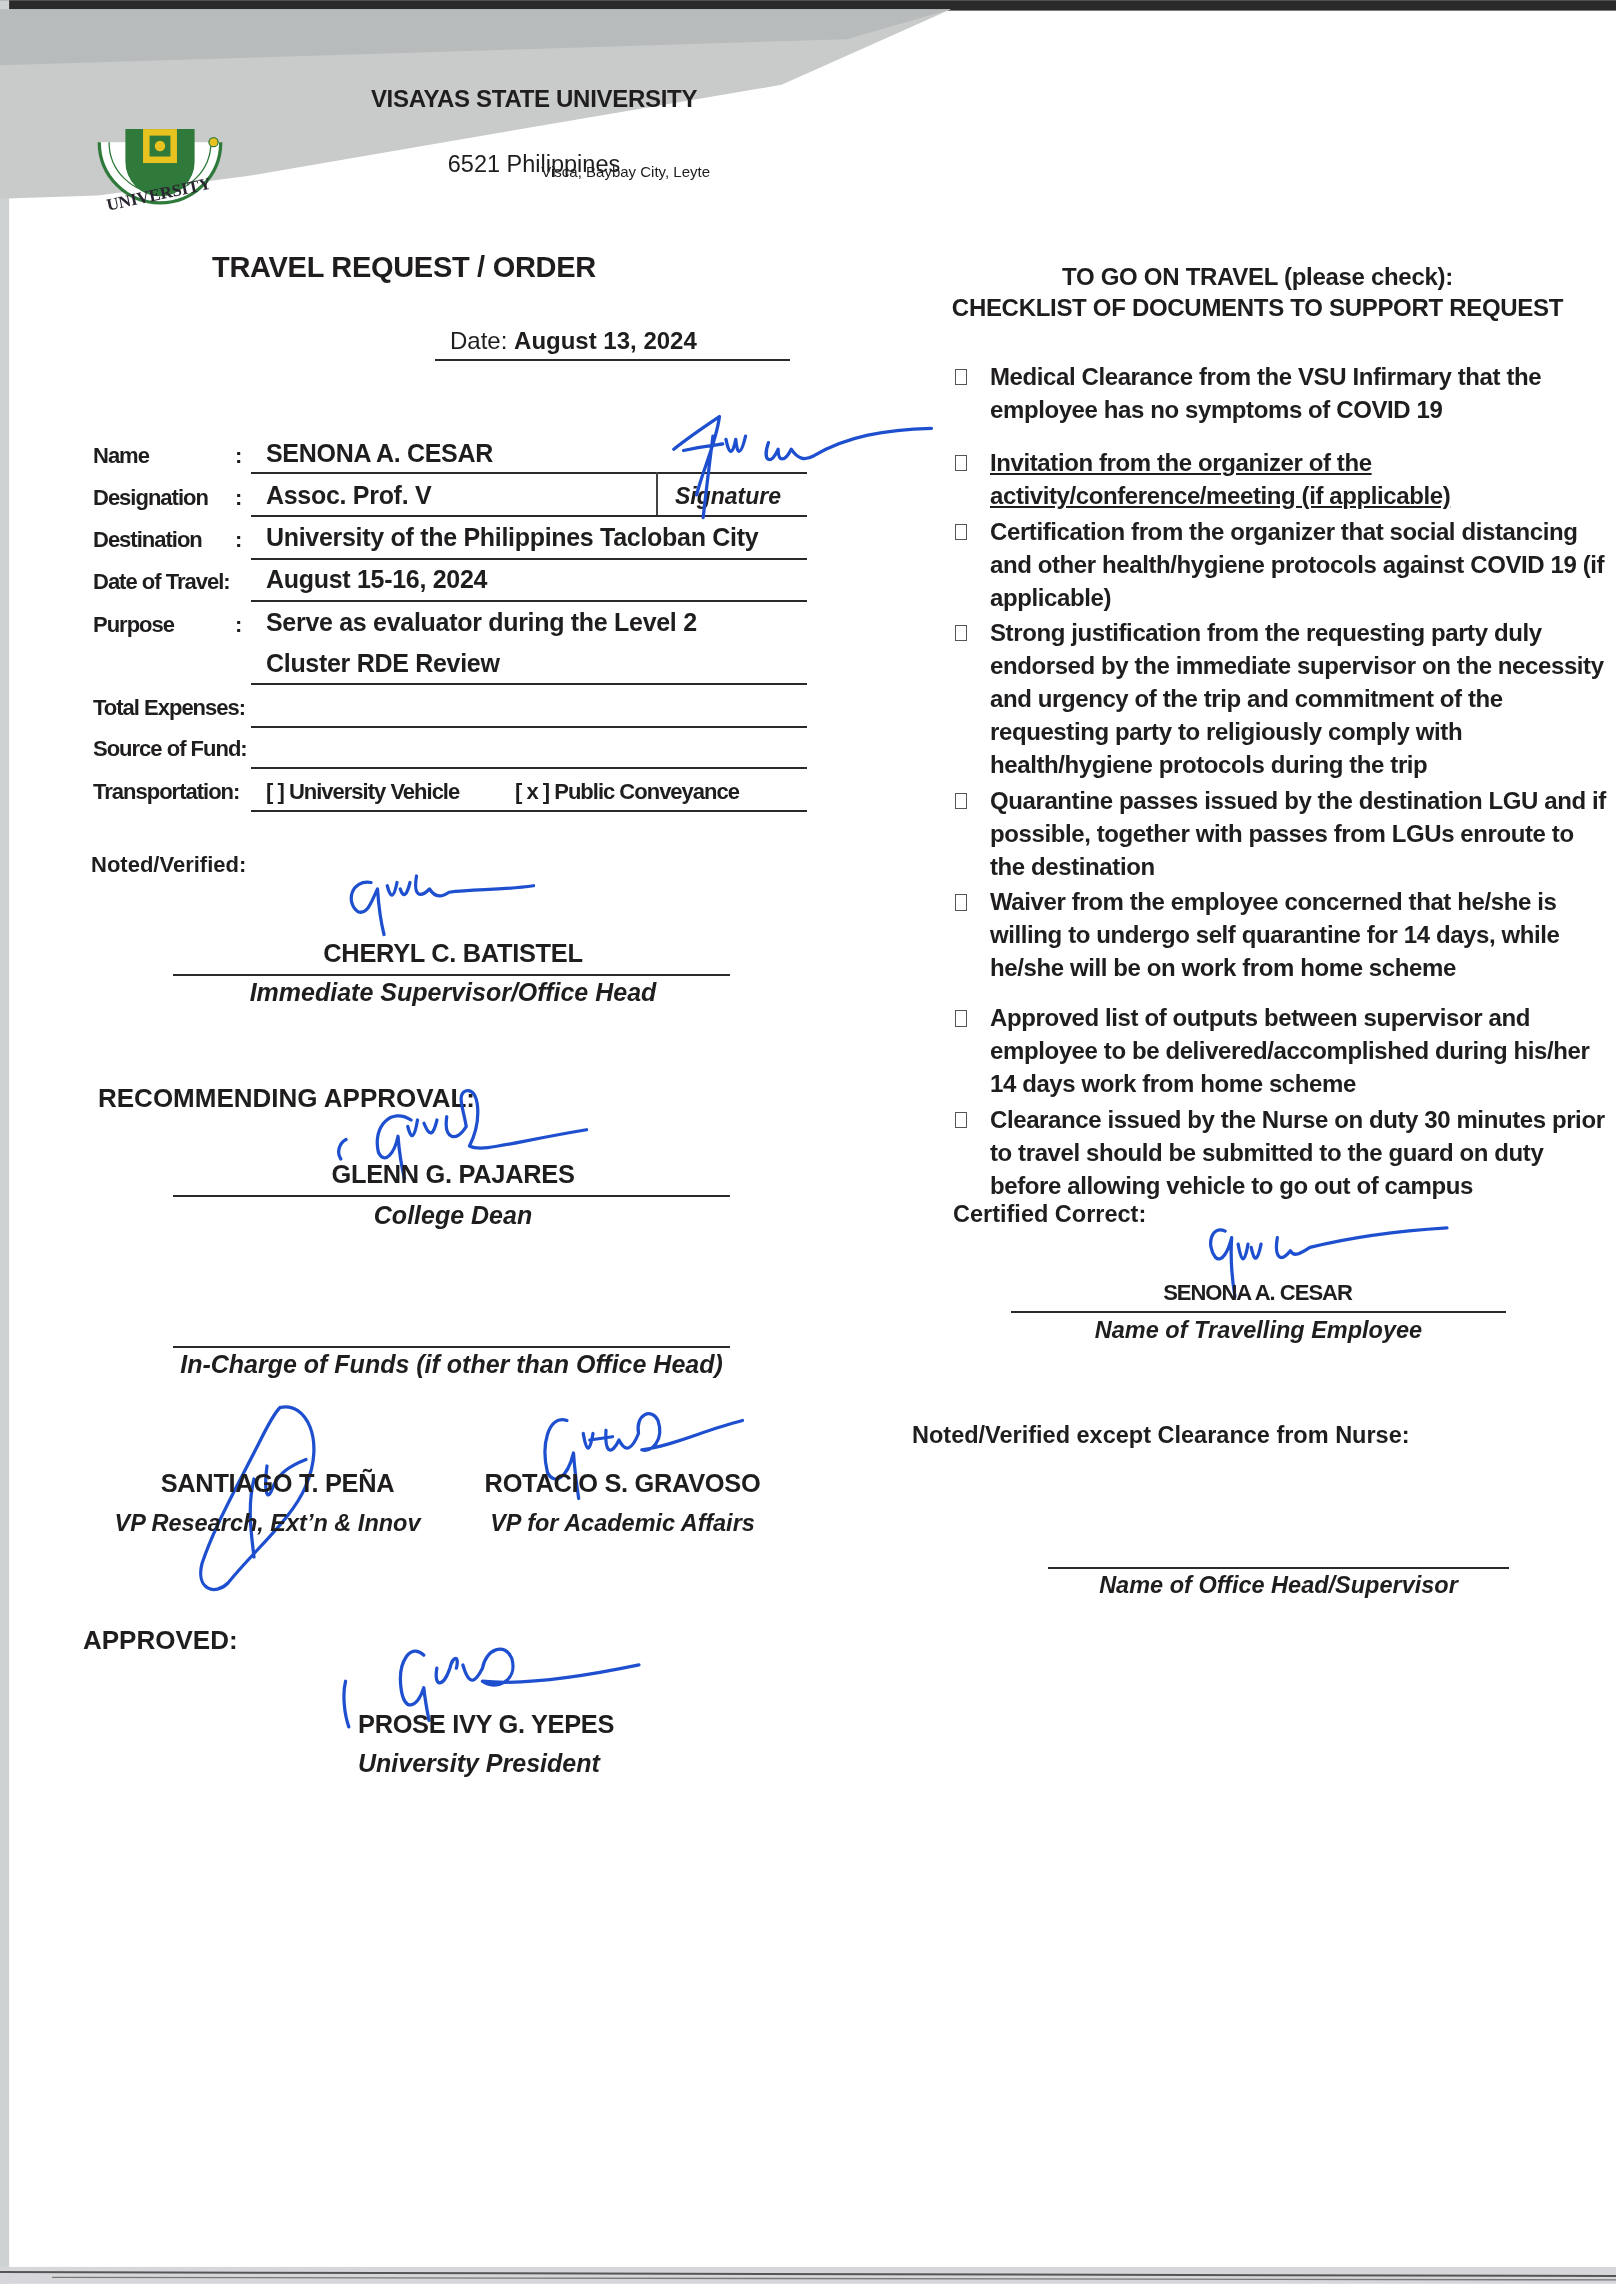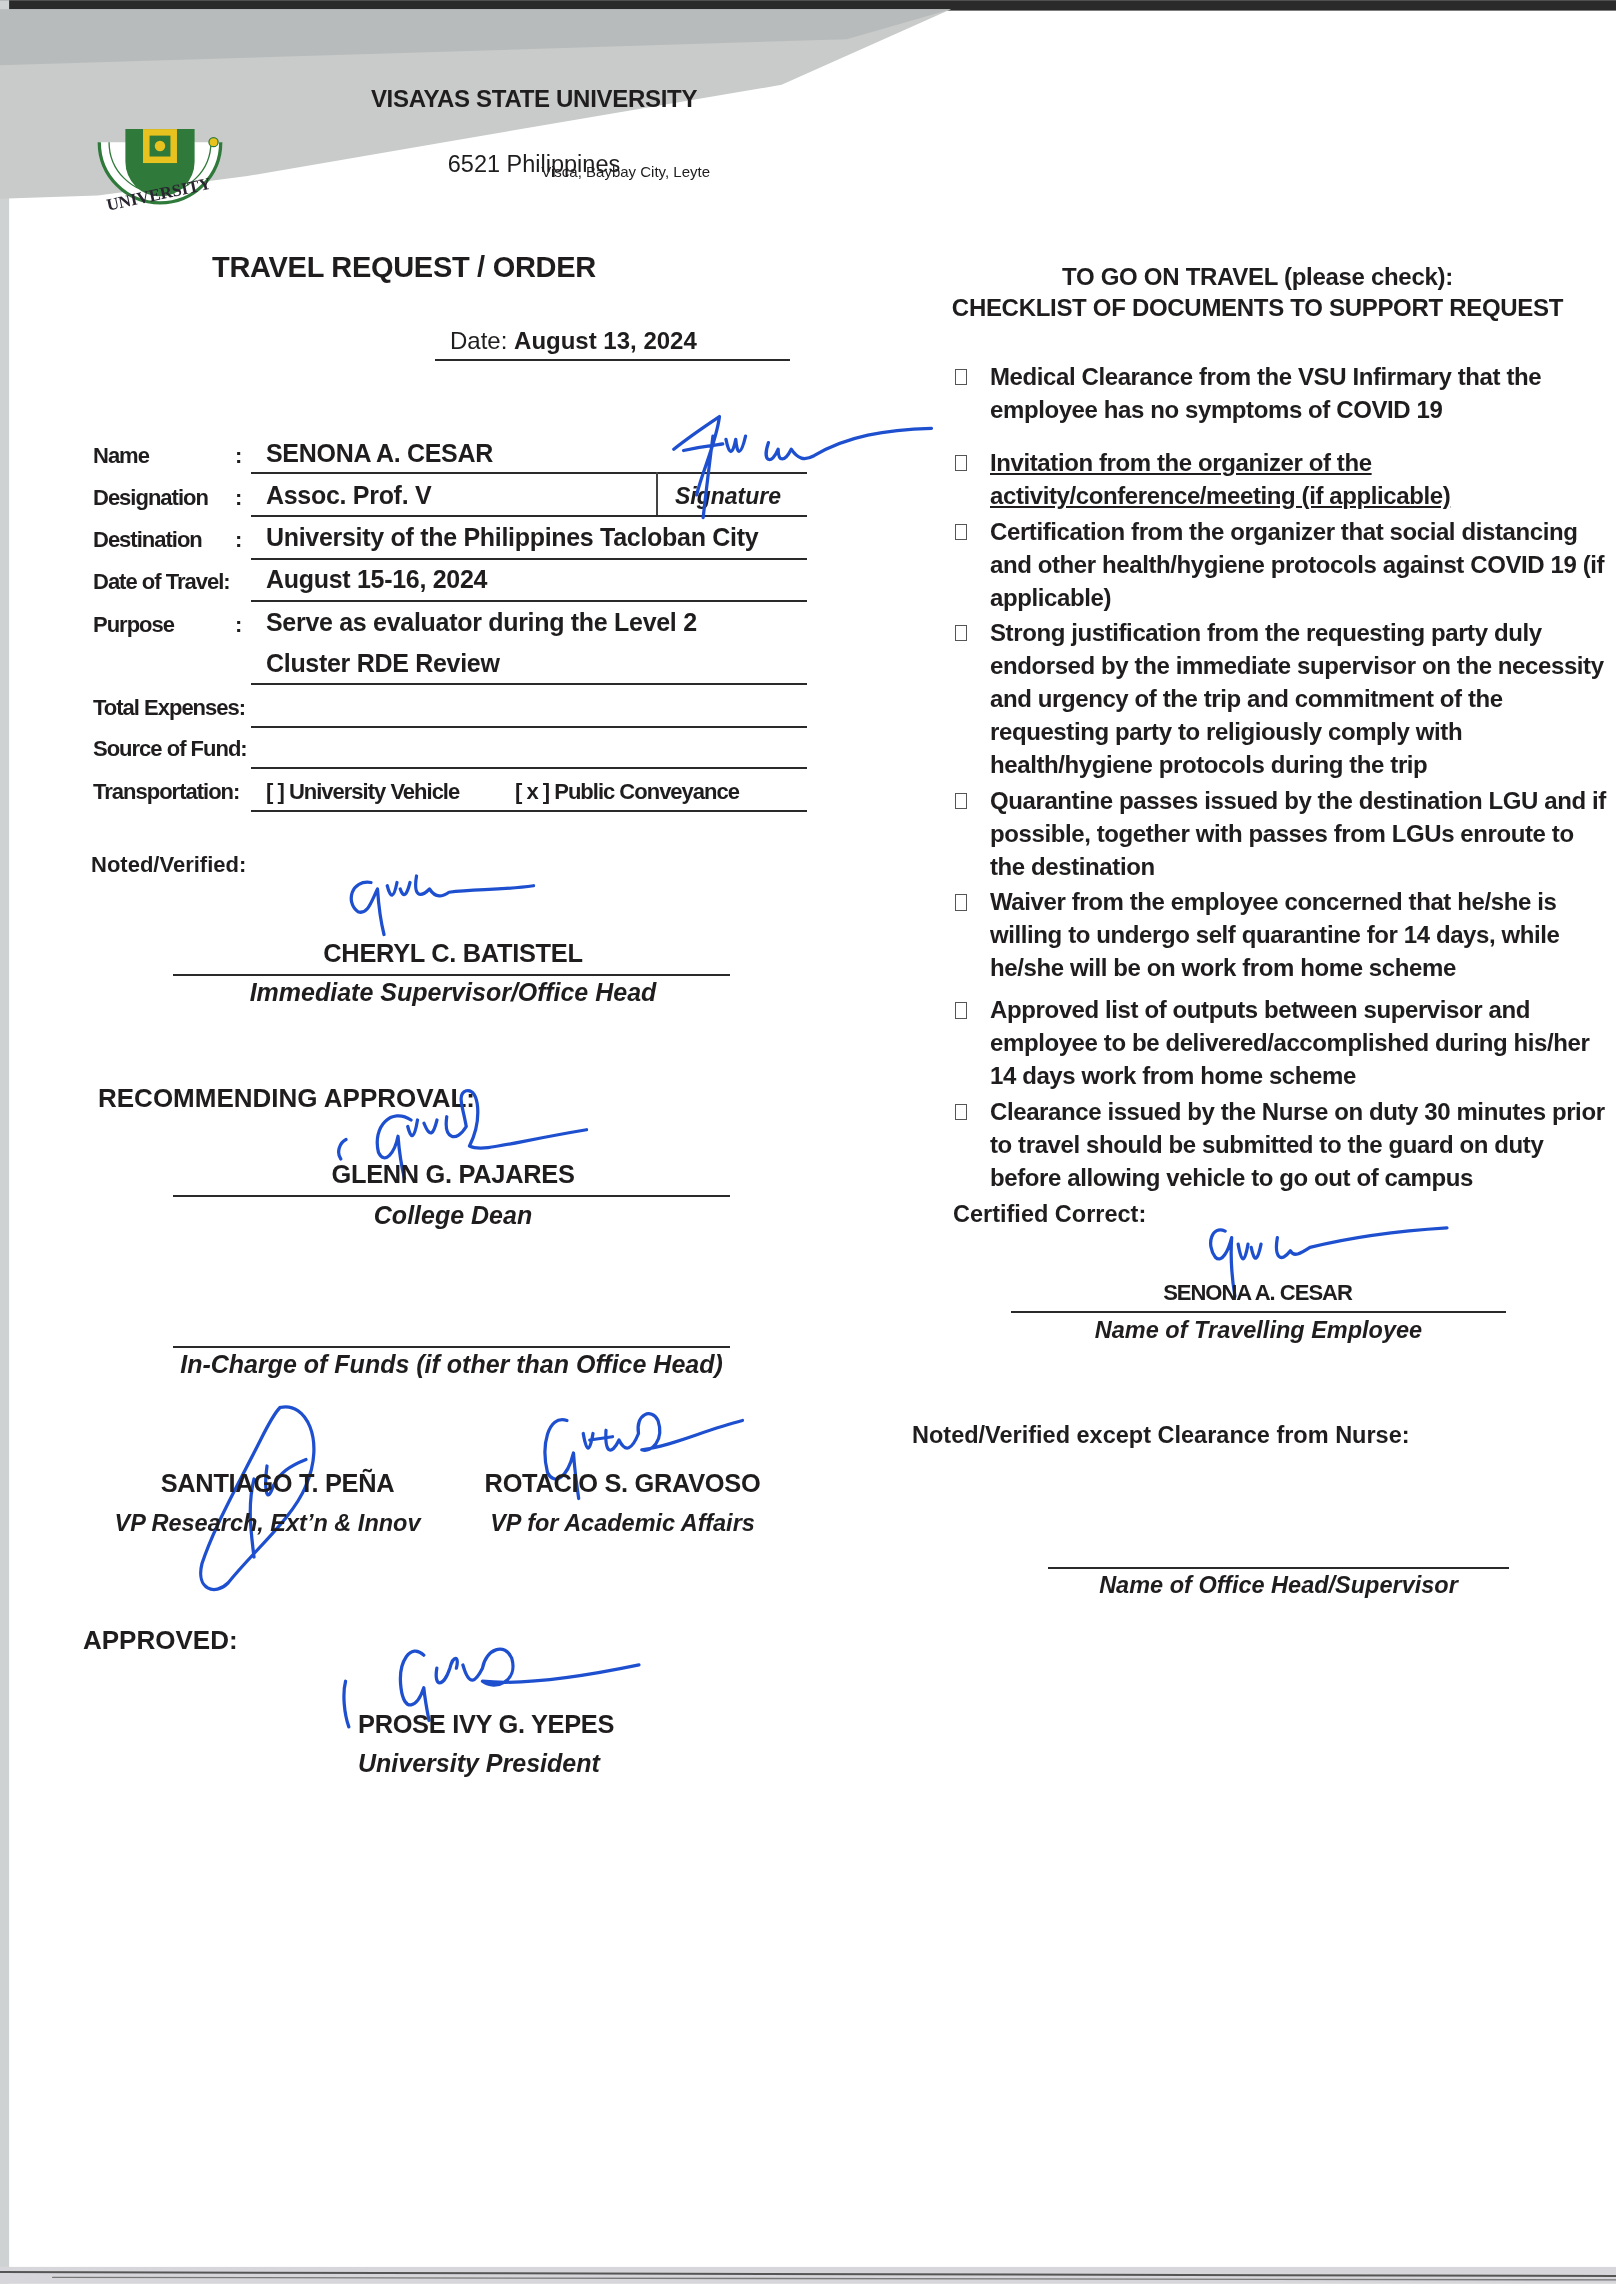--- a/index.html
+++ b/index.html
@@ -164,21 +164,21 @@
 <div class="abs chk-title">
   <div>TO GO ON TRAVEL (please check):</div>
   <div>CHECKLIST OF DOCUMENTS TO SUPPORT REQUEST</div>
 </div>
 <ul class="abs chk-list">
   <li class="chk-item" style="margin-bottom:20px;"><span class="chk-box"></span><span>Medical Clearance from the VSU Infirmary that the employee has no symptoms of COVID 19</span></li>
   <li class="chk-item" style="margin-bottom:2.6px;text-decoration:underline;"><span class="chk-box"></span><span>Invitation from the organizer of the activity/conference/meeting (if applicable)</span></li>
   <li class="chk-item" style="margin-bottom:2.6px;"><span class="chk-box"></span><span>Certification from the organizer that social distancing and other health/hygiene protocols against COVID 19 (if applicable)</span></li>
   <li class="chk-item" style="margin-bottom:2.6px;"><span class="chk-box"></span><span>Strong justification from the requesting party duly endorsed by the immediate supervisor on the necessity and urgency of the trip and commitment of the requesting party to religiously comply with health/hygiene protocols during the trip</span></li>
   <li class="chk-item" style="margin-bottom:2.6px;"><span class="chk-box"></span><span>Quarantine passes issued by the destination LGU and if possible, together with passes from LGUs enroute to the destination</span></li>
-  <li class="chk-item" style="margin-bottom:9px;"><span class="chk-box"></span><span>Waiver from the employee concerned that he/she is willing to undergo self quarantine for 14 days, while he/she will be on work from home scheme</span></li>
+  <li class="chk-item" style="margin-bottom:17px;"><span class="chk-box"></span><span>Waiver from the employee concerned that he/she is willing to undergo self quarantine for 14 days, while he/she will be on work from home scheme</span></li>
   <li class="chk-item" style="margin-bottom:2.6px;"><span class="chk-box"></span><span>Approved list of outputs between supervisor and employee to be delivered/accomplished during his/her 14 days work from home scheme</span></li>
   <li class="chk-item"><span class="chk-box"></span><span>Clearance issued by the Nurse on duty 30 minutes prior to travel should be submitted to the guard on duty before allowing vehicle to go out of campus</span></li>
 </ul>
 
 <div class="abs sect2" style="left:919px;top:1201px;font-size:23.5px;margin-left:34px;">Certified Correct:</div>
 <svg class="sig" style="left:1186px;top:1218px;" width="274" height="85" viewBox="0 0 420 130">
   <path d="M60,20 C40,10 30,40 45,60 C55,70 65,50 70,30 C68,60 70,90 75,120 M80,40 C85,70 90,70 95,40 M100,45 C105,70 110,65 115,40 M140,30 C135,60 145,70 160,50 C165,60 175,55 190,45 C250,30 320,20 400,15"></path>
 </svg>
 <div class="abs name" style="left:1010px;top:1280px;width:495px;font-size:22px;letter-spacing:-1px;">SENONA A. CESAR</div>
 <div class="line" style="left:1011px;top:1311px;width:495px;"></div>

